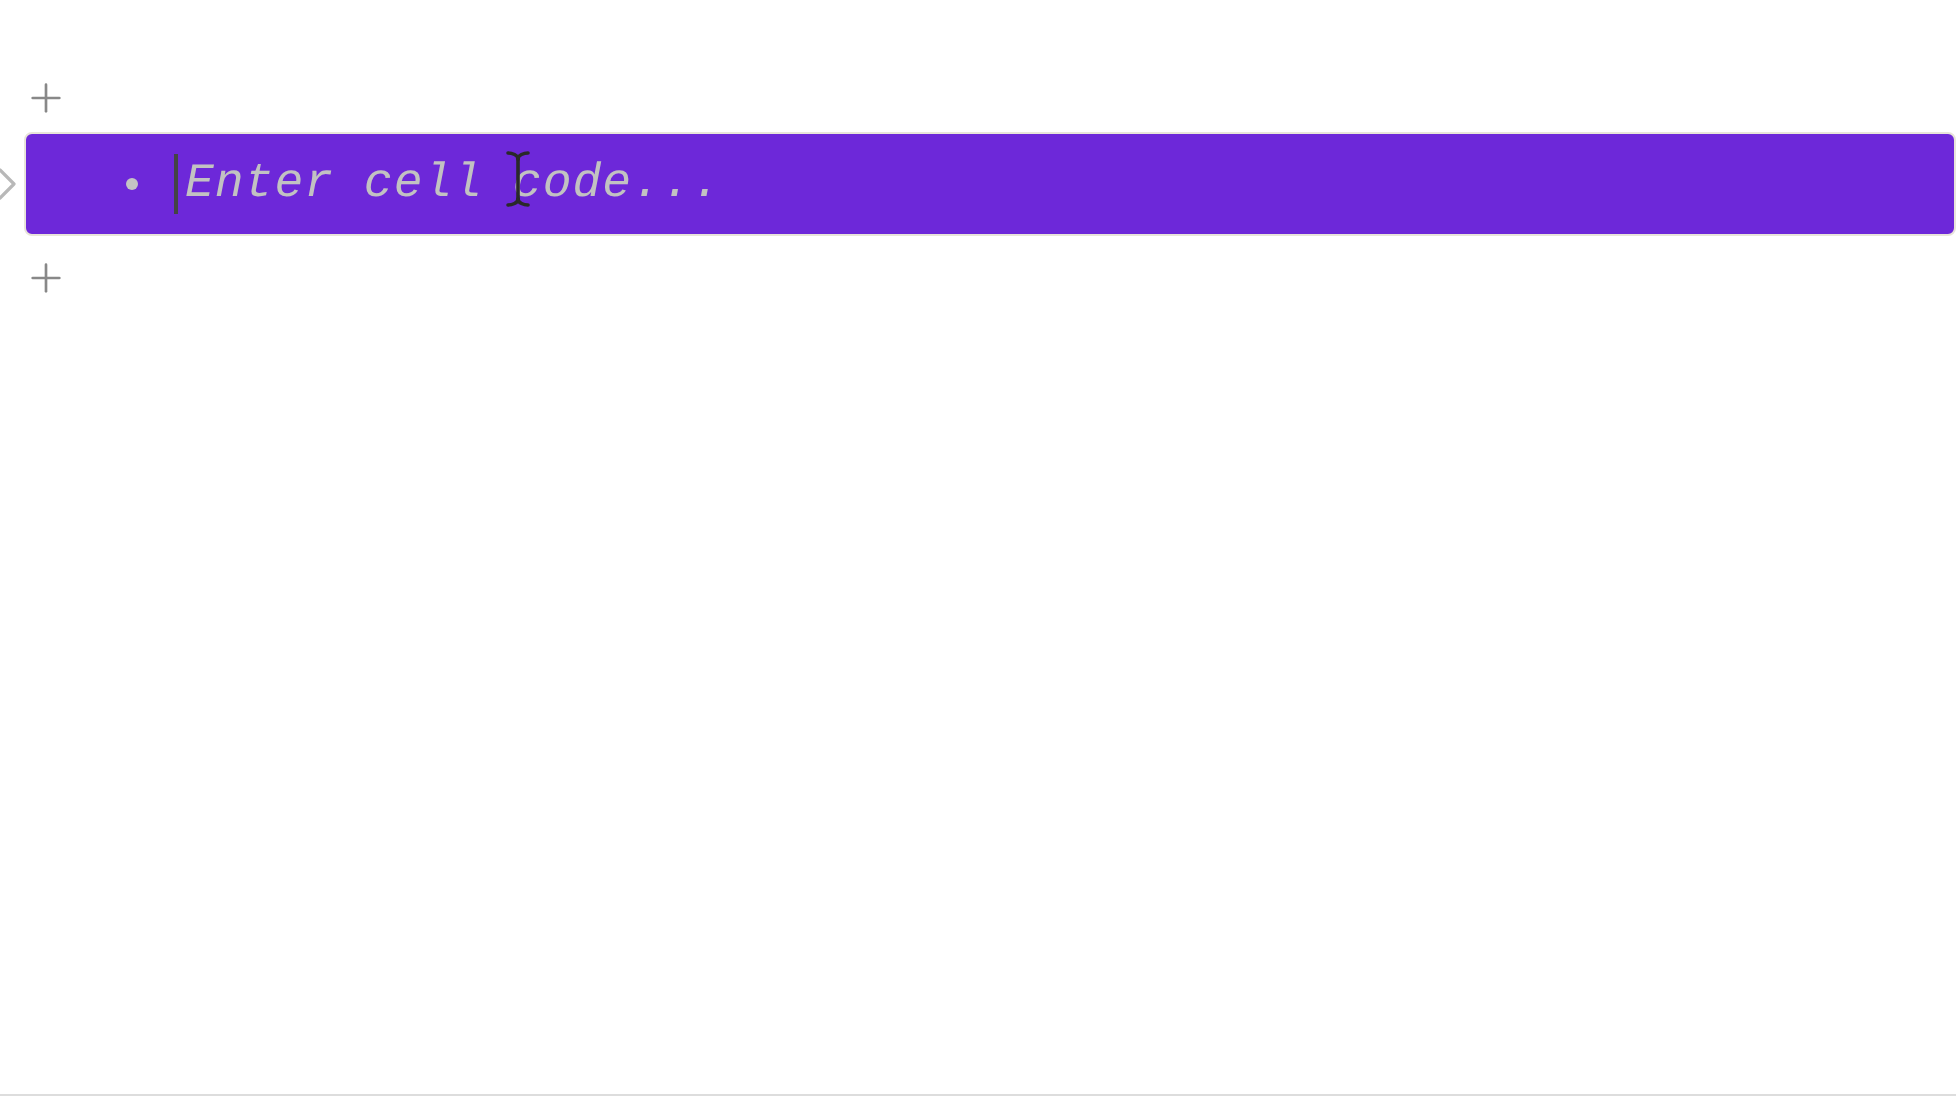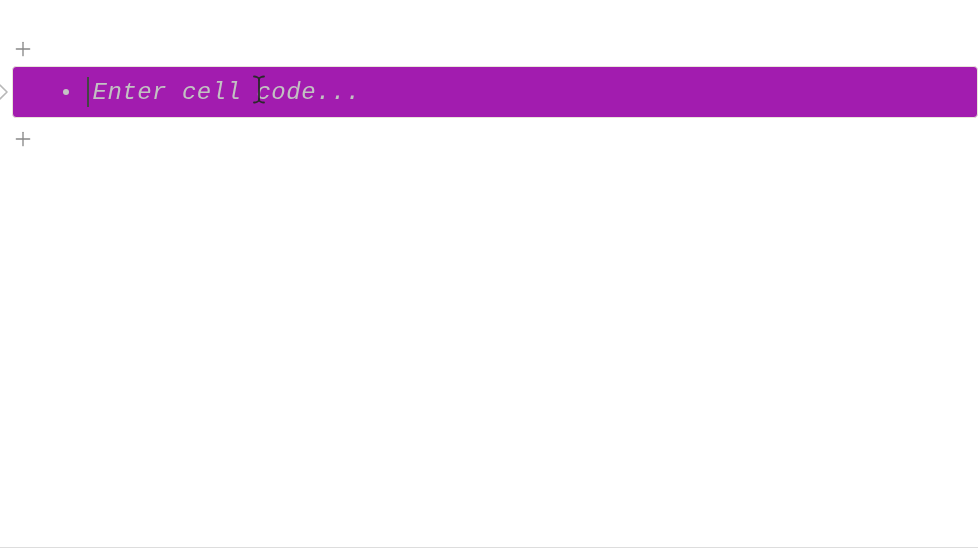--- a/index.html
+++ b/index.html
@@ -58,21 +58,21 @@
       align-items: center;
       justify-content: center;
       color: #b8b8b8;
       cursor: pointer;
     }
     .cell-wrapper {
       margin-left: 12px;
       flex: 1;
       display: flex;
       align-items: center;
-      background: #a21caf;
+      background: #6d28d9;
       border: 1px solid #e8e4da;
       border-radius: 4px;
       height: 52px;
       padding-left: 50px;
     }
     .cell-bullet {
       width: 6px;
       height: 6px;
       border-radius: 50%;
       background: #c4c4c4;

